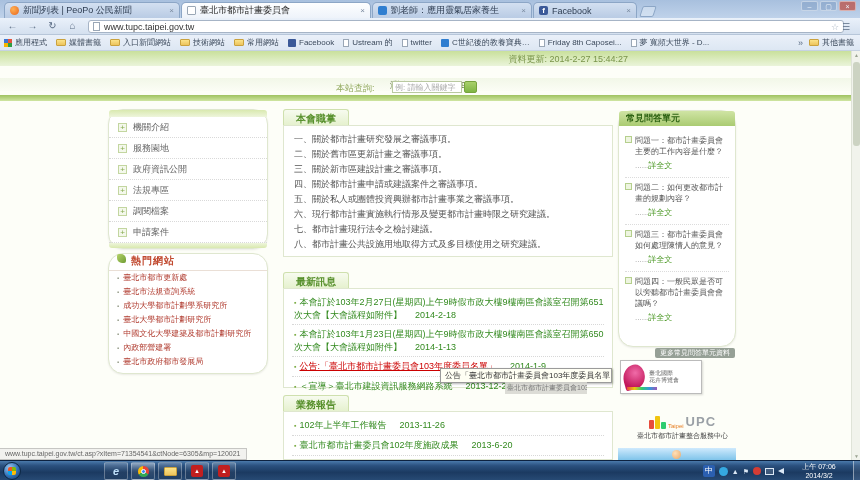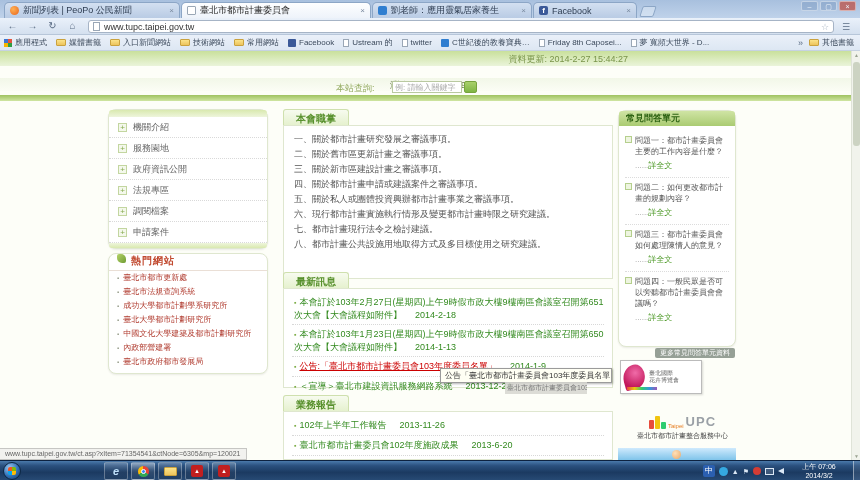--- a/index.html
+++ b/index.html
@@ -26,21 +26,21 @@
   .winbtns{position:absolute;right:4px;top:1px;display:flex;gap:2px;z-index:5;}
   .winbtns span{width:17px;height:10px;font-size:7px;line-height:10px;text-align:center;color:#ecf2fa;
     background:rgba(120,150,190,.45);border:1px solid rgba(255,255,255,.45);border-radius:2px;}
   .winbtns .close{background:rgba(190,80,70,.75);}
 
   
   .toolbar{position:absolute;left:0;top:18px;width:860px;height:17px;
     background:linear-gradient(#eaf1fa,#d4e0ef);border-bottom:1px solid #b7c6d9;}
   .navbtn{position:absolute;top:1px;width:17px;height:14px;text-align:center;font-size:10px;
     line-height:14px;color:#5a6c84;}
-  .addr{position:absolute;left:88px;right:26px;top:2px;height:13px;background:#fff;
+  .addr{position:absolute;left:88px;right:16px;top:2px;height:13px;background:#fff;
     border:1px solid #a6b4c6;border-radius:3px;display:flex;align-items:center;padding:0 4px;}
   .addr-ico{width:7px;height:9px;background:#fff;border:1px solid #9aa7b6;margin-right:4px;flex:none;}
   .addr-url{font-size:9px;color:#333;flex:1;}
   .addr-star{font-size:9px;color:#aab6c4;line-height:10px;}
   .menu-btn{position:absolute;right:4px;top:2px;width:20px;height:13px;text-align:center;
     font-size:9px;line-height:13px;color:#5a6c84;border:1px solid transparent;}
 
   
   .bmbar{position:absolute;left:0;top:35px;width:860px;height:16px;
     background:linear-gradient(#eaf0f9,#dde7f3);border-bottom:1px solid #c6d2e2;
@@ -66,21 +66,21 @@
   .slabel{position:absolute;left:336px;top:3px;font-size:9px;color:#90a85c;}
   .sinput{position:absolute;left:392px;top:2px;width:70px;height:12px;border:1px solid #b9c9a0;
     font-size:8px;padding:0 2px;color:#333;}
   .sinput::placeholder{color:#aaa;}
   .sbtn{position:absolute;left:464px;top:2px;width:13px;height:12px;border:1px solid #76a33c;
     background:linear-gradient(#a8d06a,#7fb544);border-radius:2px;}
   .hr-green{position:absolute;left:0;top:44px;width:860px;height:6px;
     background:linear-gradient(#9fc261,#cfe5a2);}
 
   
-  .box{position:absolute;background:#fff;border:1px solid #dfe7cf;border-radius:8px;
+  .box{position:absolute;background:#fff;border:1px solid #dfe7cf;border-radius:15px;
     box-shadow:0 1px 2px rgba(0,0,0,.08);}
   .menu{left:108px;top:58px;width:160px;}
   .cap{height:7px;background:linear-gradient(#d9e9af,#eef5dc);border-radius:3px 3px 0 0;}
   .capb{height:5px;background:linear-gradient(#eef5dc,#d9e9af);border-radius:0 0 3px 3px;}
   .mi{height:21px;display:flex;align-items:center;padding-left:9px;border-bottom:1px dotted #d9d9d9;
     font-size:9px;color:#666;}
   .mi:last-of-type{border-bottom:none;}
   .bullet{width:9px;height:9px;border:1px solid #c3d6a0;background:#f4f8ec;color:#85ab4d;
     font-size:8px;line-height:7px;text-align:center;margin-right:6px;flex:none;}
 
@@ -91,21 +91,21 @@
   .hot-ico{width:9px;height:9px;background:linear-gradient(135deg,#b5d36a,#6f9c33);border-radius:2px 5px 2px 5px;margin-right:5px;}
   .hot-title b{font-size:10px;color:#c1492f;letter-spacing:1px;}
   .hot-link{display:flex;padding:1px 4px 1px 8px;font-size:8px;line-height:12px;color:#b03a2e;}
   .hot-link i{font-style:normal;color:#9aa08e;font-size:6px;margin-right:4px;line-height:12px;}
 
   
   .sec-tab{position:absolute;padding:2px 12px;border:1px solid #cfe0ae;border-bottom:none;
     background:linear-gradient(#f7fbef,#e2efc8);color:#57902c;font-weight:bold;font-size:10px;
     border-radius:3px 3px 0 0;}
   .sec-body{position:absolute;left:283px;width:330px;background:#fff;border:1px solid #dfe7cf;}
-  .duties-b{top:74px;height:154px;padding:6px 10px;}
+  .duties-b{top:74px;height:132px;padding:6px 10px;}
   .duty{font-size:9px;color:#555;line-height:15px;white-space:nowrap;overflow:hidden;}
   .news-b{top:237px;height:100px;padding:4px 8px;}
   .news-row{padding:3px 0 3px 2px;border-bottom:1px dotted #d8d8d8;font-size:9px;line-height:12px;}
   .news-row:last-child{border-bottom:none;}
   .nb{color:#7fae4a;font-size:7px;margin-right:3px;}
   .green{color:#338a1f;}
   .redlink{color:#cc0000;text-decoration:underline;}
   .ndate{margin-left:13px;color:#338a1f;}
   .rep-b{top:360px;height:49px;padding:4px 8px;}
   .tip{position:absolute;left:440px;top:317px;max-width:172px;background:#fffff4;border:1px solid #9b9b9b;

